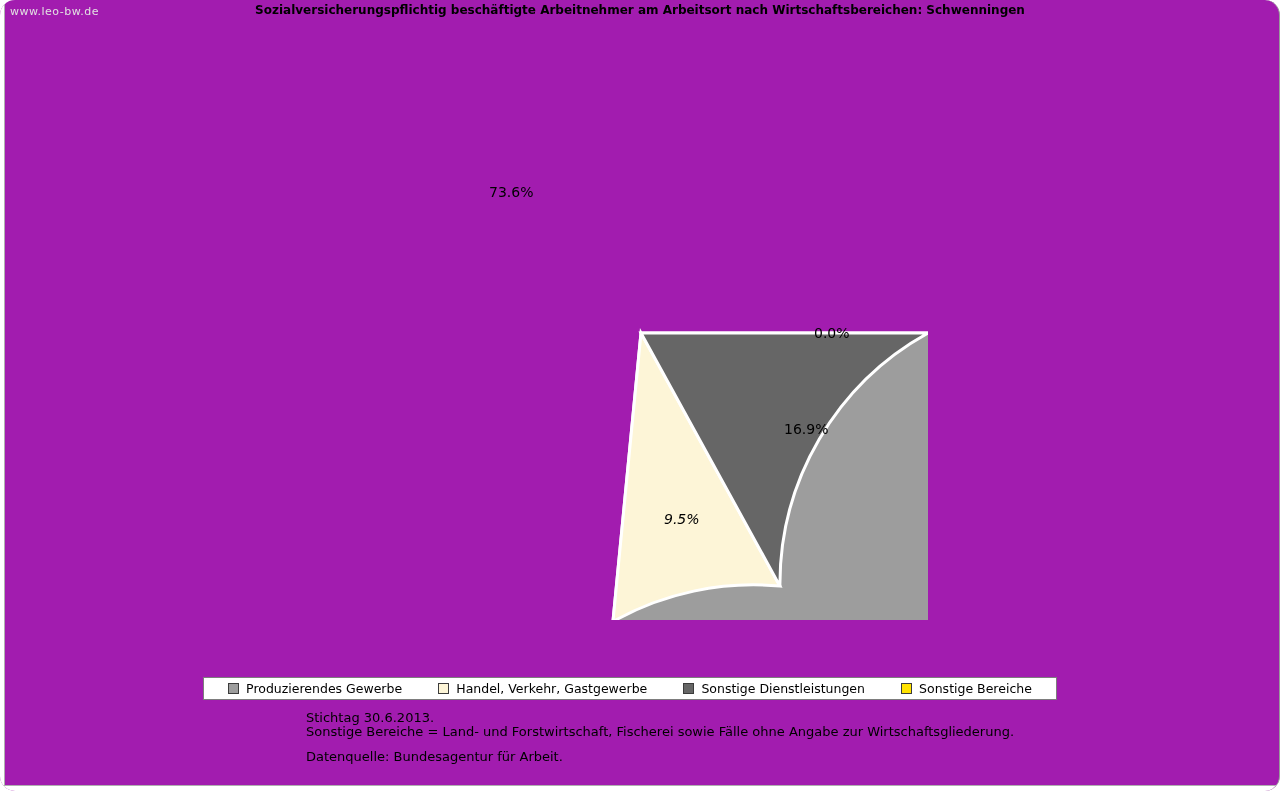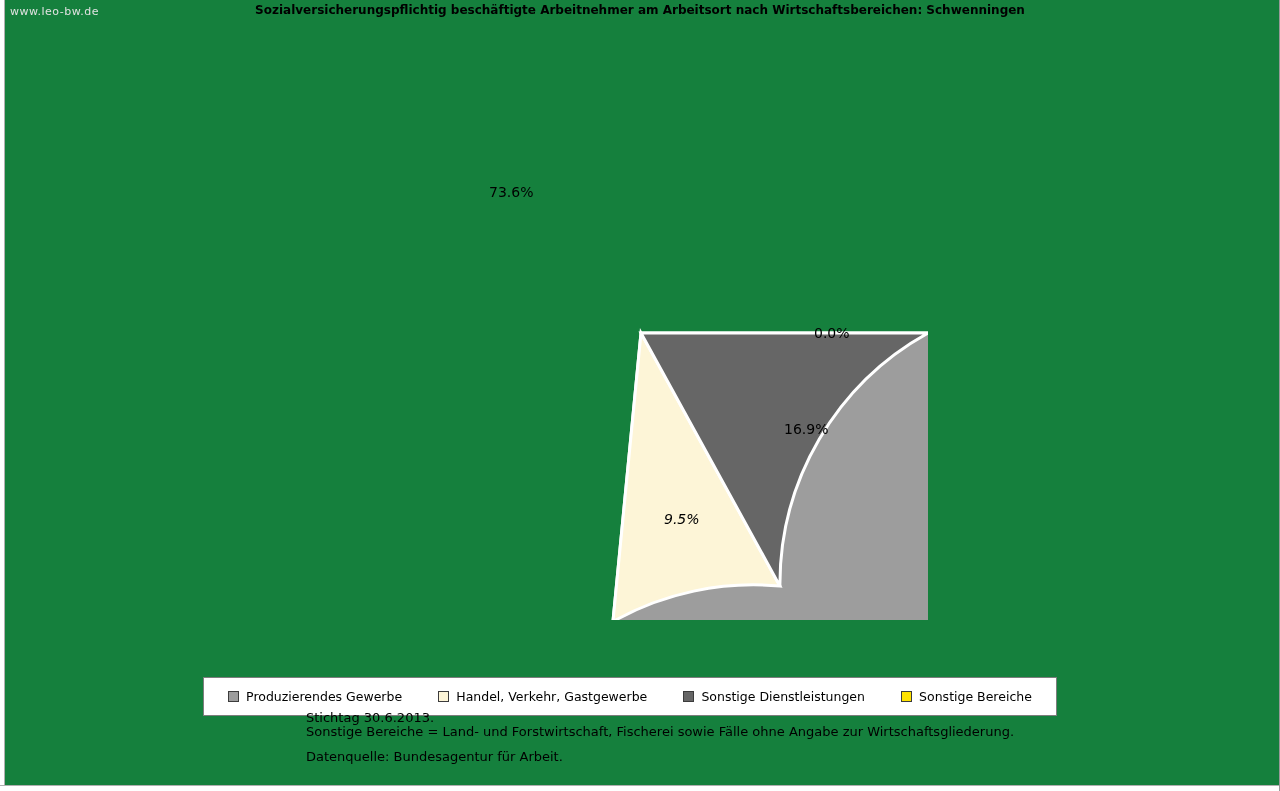--- a/index.html
+++ b/index.html
@@ -7,24 +7,25 @@
     padding: 0;
     background: #ffffff;
   }
   body {
     font-family: "DejaVu Sans", sans-serif;
   }
   #page {
     position: relative;
     width: 1280px;
     height: 791px;
-    background: #15803d;
+    background: #a21caf;
     overflow: hidden;
     box-sizing: border-box;
     border-right: 1px solid #999;
+    border-radius: 15px;
   }
   
   #frame-left {
     position: absolute;
     left: 0; top: 0;
     width: 5px; height: 791px;
     background: #ffffff;
     border-right: 1px solid #b0b0b0;
     box-sizing: border-box;
   }
@@ -73,21 +74,21 @@
     font-size: 14px;
     color: #000000;
     font-family: "DejaVu Sans", sans-serif;
     white-space: nowrap;
   }
   #legend {
     position: absolute;
     left: 203px;
     top: 677px;
     width: 854px;
-    height: 39px;
+    height: 23px;
     border: 1px solid #7d7d7d;
     background: #ffffff;
     box-sizing: border-box;
     display: flex;
     align-items: center;
     justify-content: space-around;
     padding: 0 6px;
   }
   .legend-item {
     display: flex;

